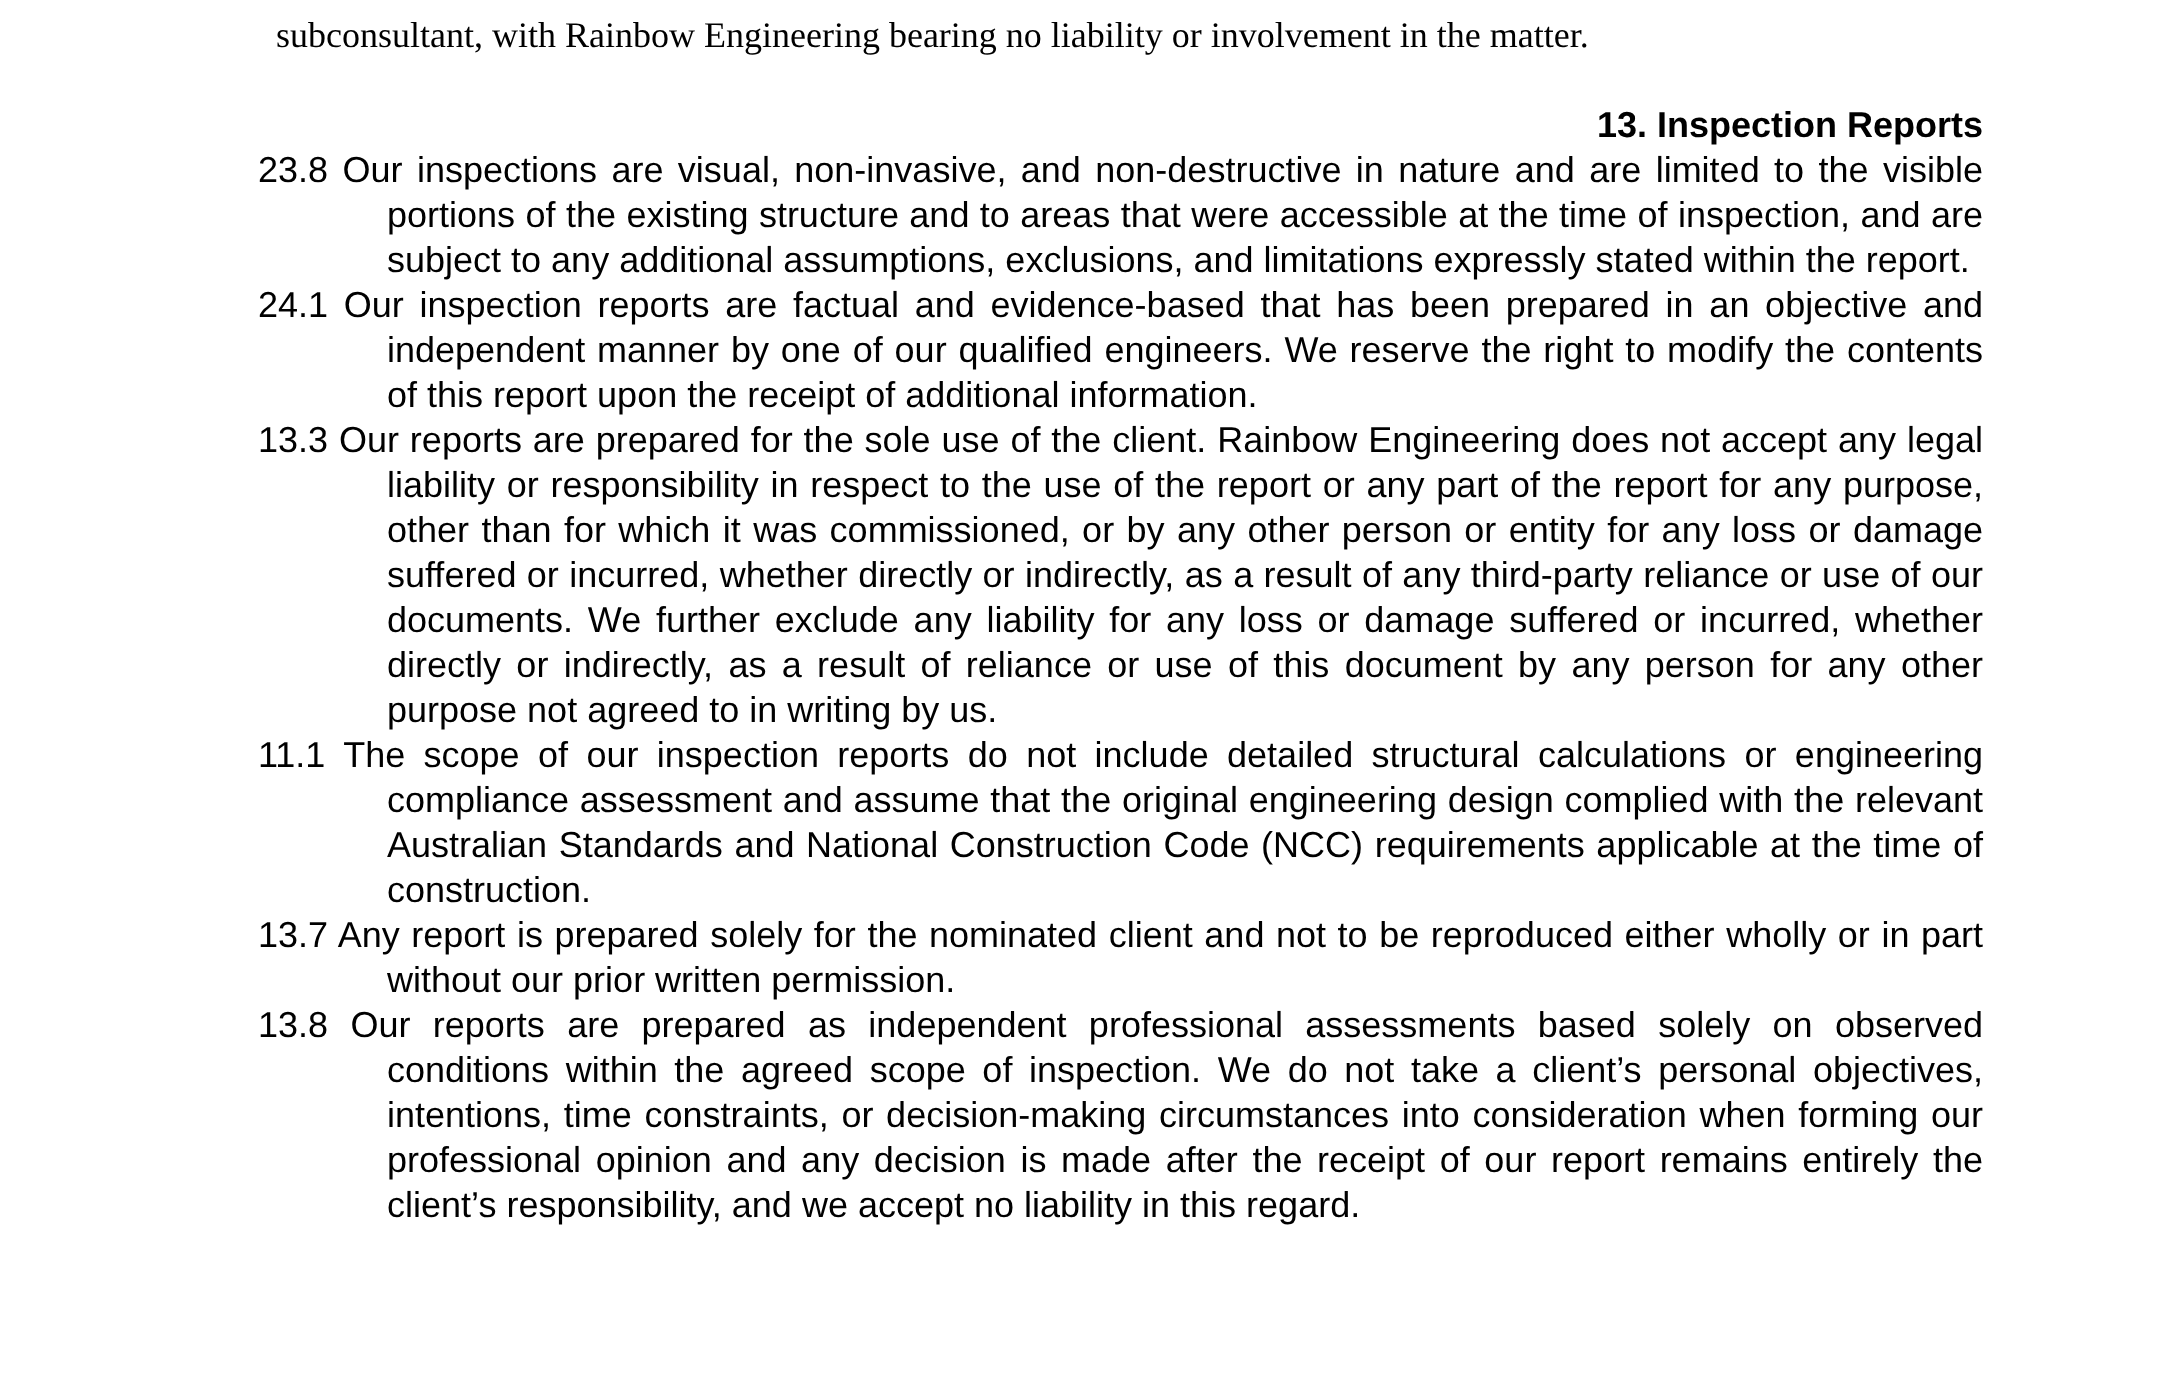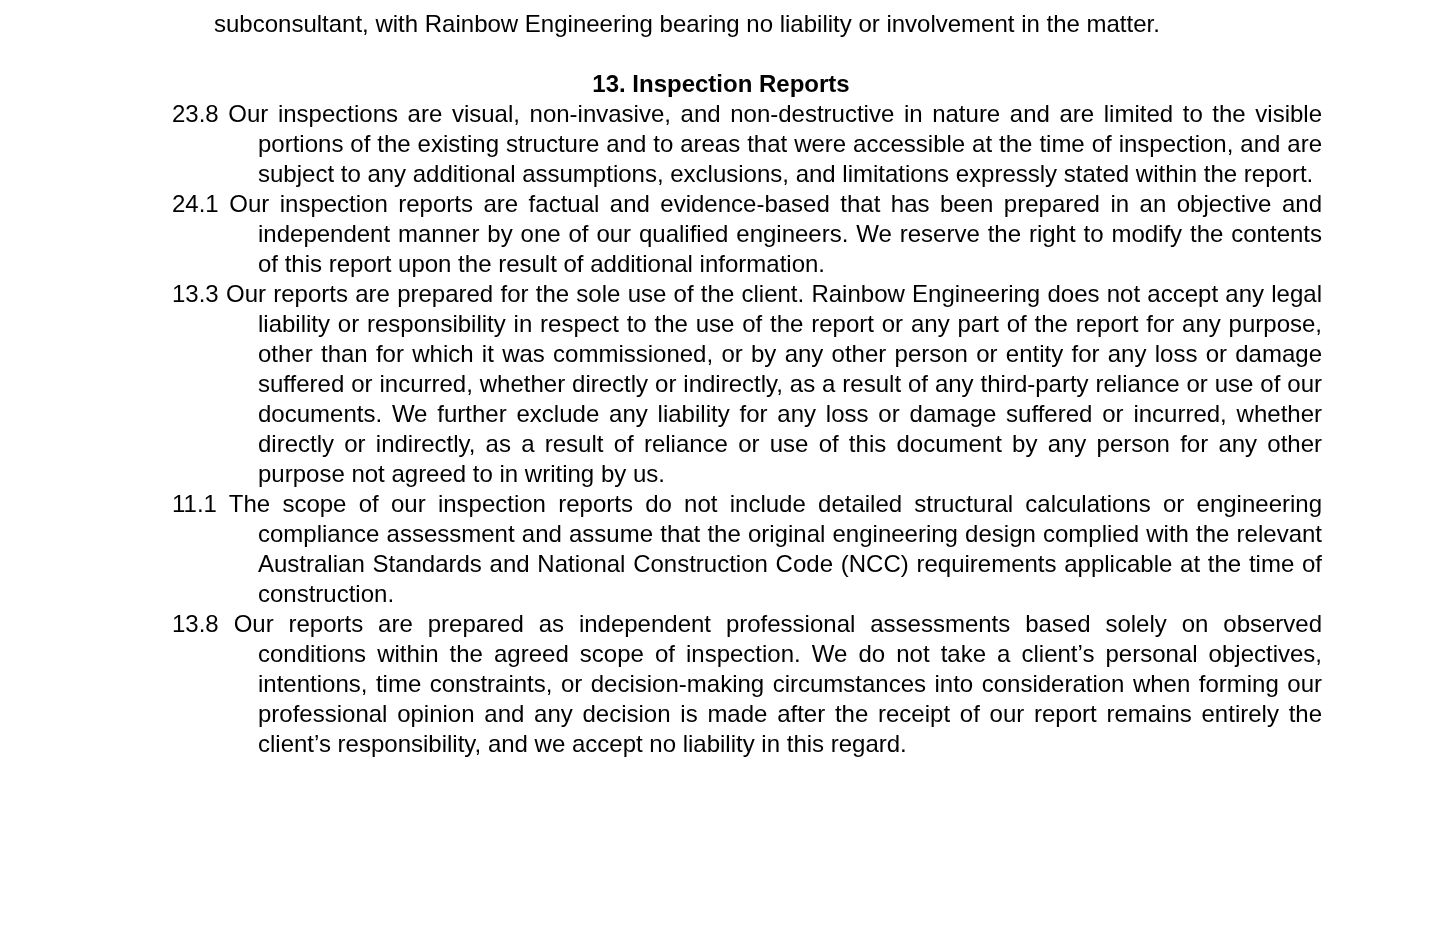--- a/index.html
+++ b/index.html
@@ -19,47 +19,49 @@
     font-size: 24px;
     line-height: 30px;
   }
   .content {
     position: absolute;
     left: 120px;
     top: 9px;
     width: 1202px;
   }
   .intro {
-    margin-left: 94px;
+    margin-left: 64px;
     text-align: left;
+    font-family: Liberation Serif, serif;
   }
   .heading {
     margin-top: 30px;
     font-weight: bold;
     font-size: 24px;
     line-height: 30px;
-    text-align: center;
+    text-align: right;
   }
   .items {
     list-style: none;
   }
   .item {
     padding-left: 138px;
     text-indent: -86px;
     text-align: justify;
   }
 </style>
 </head>
 <body>
 
 <div class="page">
   <div class="content">
     <p class="intro">subconsultant, with Rainbow Engineering bearing no liability or involvement in the matter.</p>
     <h2 class="heading">13. Inspection Reports</h2>
     <ol class="items" id="items">
         <li class="item"><span class="num">23.8</span> <span class="txt">Our inspections are visual, non-invasive, and non-destructive in nature and are limited to the visible portions of the existing structure and to areas that were accessible at the time of inspection, and are subject to any additional assumptions, exclusions, and limitations expressly stated within the report.</span></li>
-        <li class="item"><span class="num">24.1</span> <span class="txt">Our inspection reports are factual and evidence-based that has been prepared in an objective and independent manner by one of our qualified engineers. We reserve the right to modify the contents of this report upon the result of additional information.</span></li>
+        <li class="item"><span class="num">24.1</span> <span class="txt">Our inspection reports are factual and evidence-based that has been prepared in an objective and independent manner by one of our qualified engineers. We reserve the right to modify the contents of this report upon the receipt of additional information.</span></li>
         <li class="item"><span class="num">13.3</span> <span class="txt">Our reports are prepared for the sole use of the client. Rainbow Engineering does not accept any legal liability or responsibility in respect to the use of the report or any part of the report for any purpose, other than for which it was commissioned, or by any other person or entity for any loss or damage suffered or incurred, whether directly or indirectly, as a result of any third-party reliance or use of our documents. We further exclude any liability for any loss or damage suffered or incurred, whether directly or indirectly, as a result of reliance or use of this document by any person for any other purpose not agreed to in writing by us.</span></li>
         <li class="item"><span class="num">11.1</span> <span class="txt">The scope of our inspection reports do not include detailed structural calculations or engineering compliance assessment and assume that the original engineering design complied with the relevant Australian Standards and National Construction Code (NCC) requirements applicable at the time of construction.</span></li>
+        <li class="item"><span class="num">13.7</span> <span class="txt">Any report is prepared solely for the nominated client and not to be reproduced either wholly or in part without our prior written permission.</span></li>
         <li class="item"><span class="num">13.8</span> <span class="txt">Our reports are prepared as independent professional assessments based solely on observed conditions within the agreed scope of inspection. We do not take a client’s personal objectives, intentions, time constraints, or decision-making circumstances into consideration when forming our professional opinion and any decision is made after the receipt of our report remains entirely the client’s responsibility, and we accept no liability in this regard.</span></li>
       </ol>
   </div>
 </div>
 
 </body></html>

